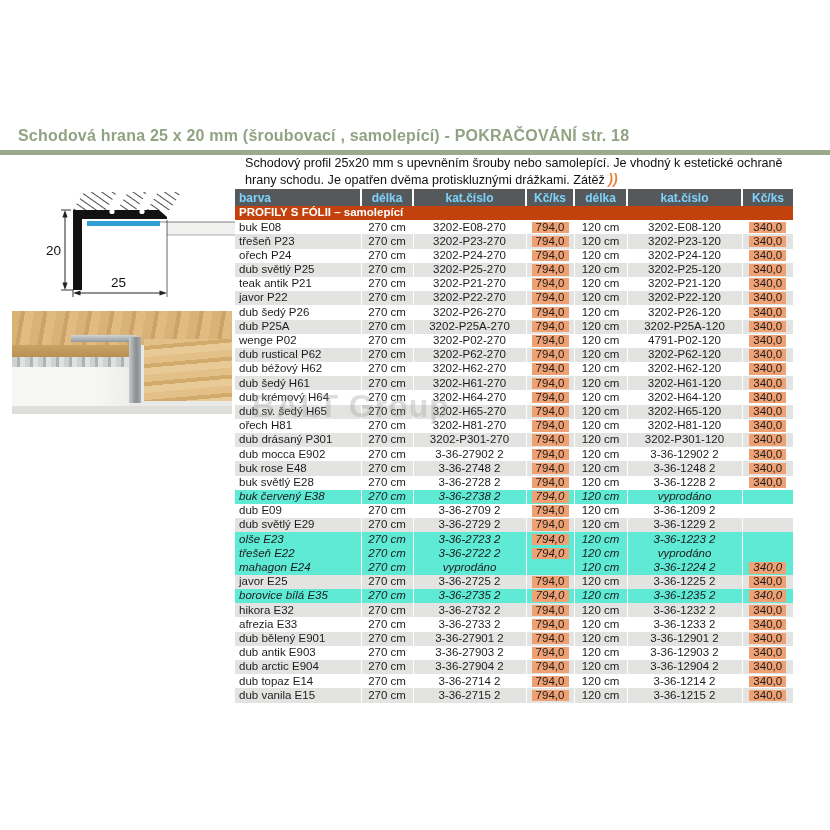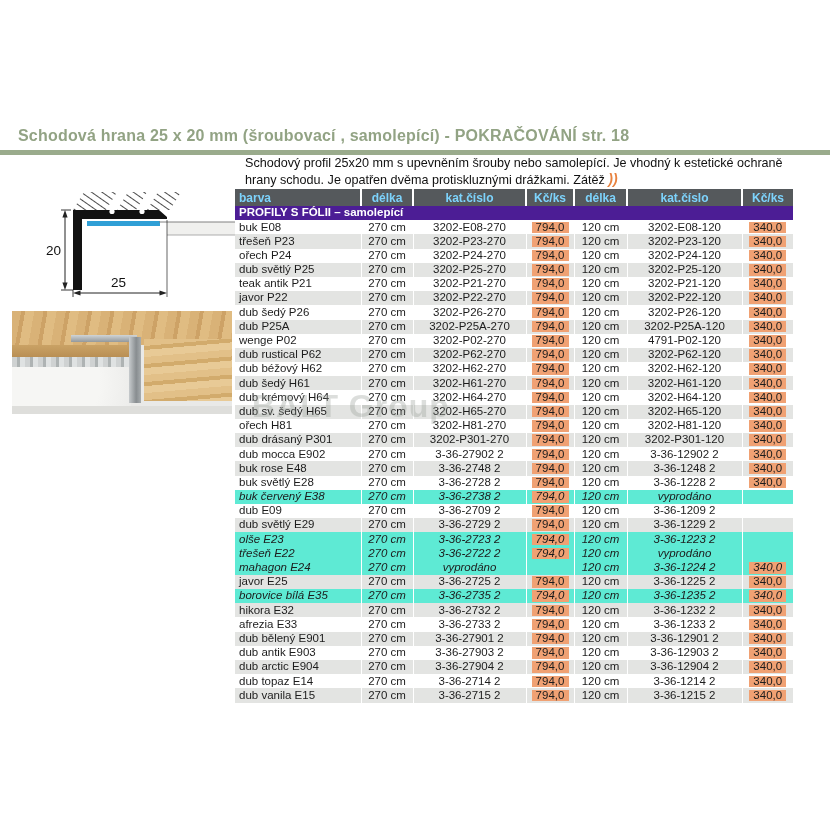--- a/index.html
+++ b/index.html
@@ -16,21 +16,21 @@
   .load-icons{color:#e8823f;font-weight:900;font-style:italic;font-size:14px;letter-spacing:0px;}
 
   
   #price-table{position:absolute;left:235px;top:189px;width:558px;border-collapse:collapse;table-layout:fixed;}
   #price-table th{background:#55595c;color:#7dd3fc;font-size:12px;font-weight:bold;height:17px;
                   padding:0 3px;border-left:2px solid #fff;text-align:center;line-height:1;}
   #price-table th:first-child{border-left:none;text-align:left;padding-left:4px;}
   #price-table td{height:14.2px;padding:0 3px;font-size:11.5px;line-height:1;white-space:nowrap;
                   overflow:hidden;border-left:1.5px solid #fff;}
   #price-table td:first-child{border-left:none;padding-left:4px;}
-  tr.section-row td{background:#4c1d95;color:#fff;font-weight:bold;font-size:12px;height:13px;
+  tr.section-row td{background:#c2410c;color:#fff;font-weight:bold;font-size:12px;height:13px;
                     border-left:none !important;}
   tr.bg-w td{background:#ffffff;}
   tr.bg-a td{background:#e3e4e2;}
   tr.bg-y td{background:#5eead4;font-style:italic;}
   td.c-name{text-align:left;}
   td.c-mid{text-align:center;}
   td.c-price{text-align:center;padding:0 4px;}
   span.price{display:inline-block;min-width:37px;text-align:center;}
   span.price.hl{background:#f0a173;}
 

